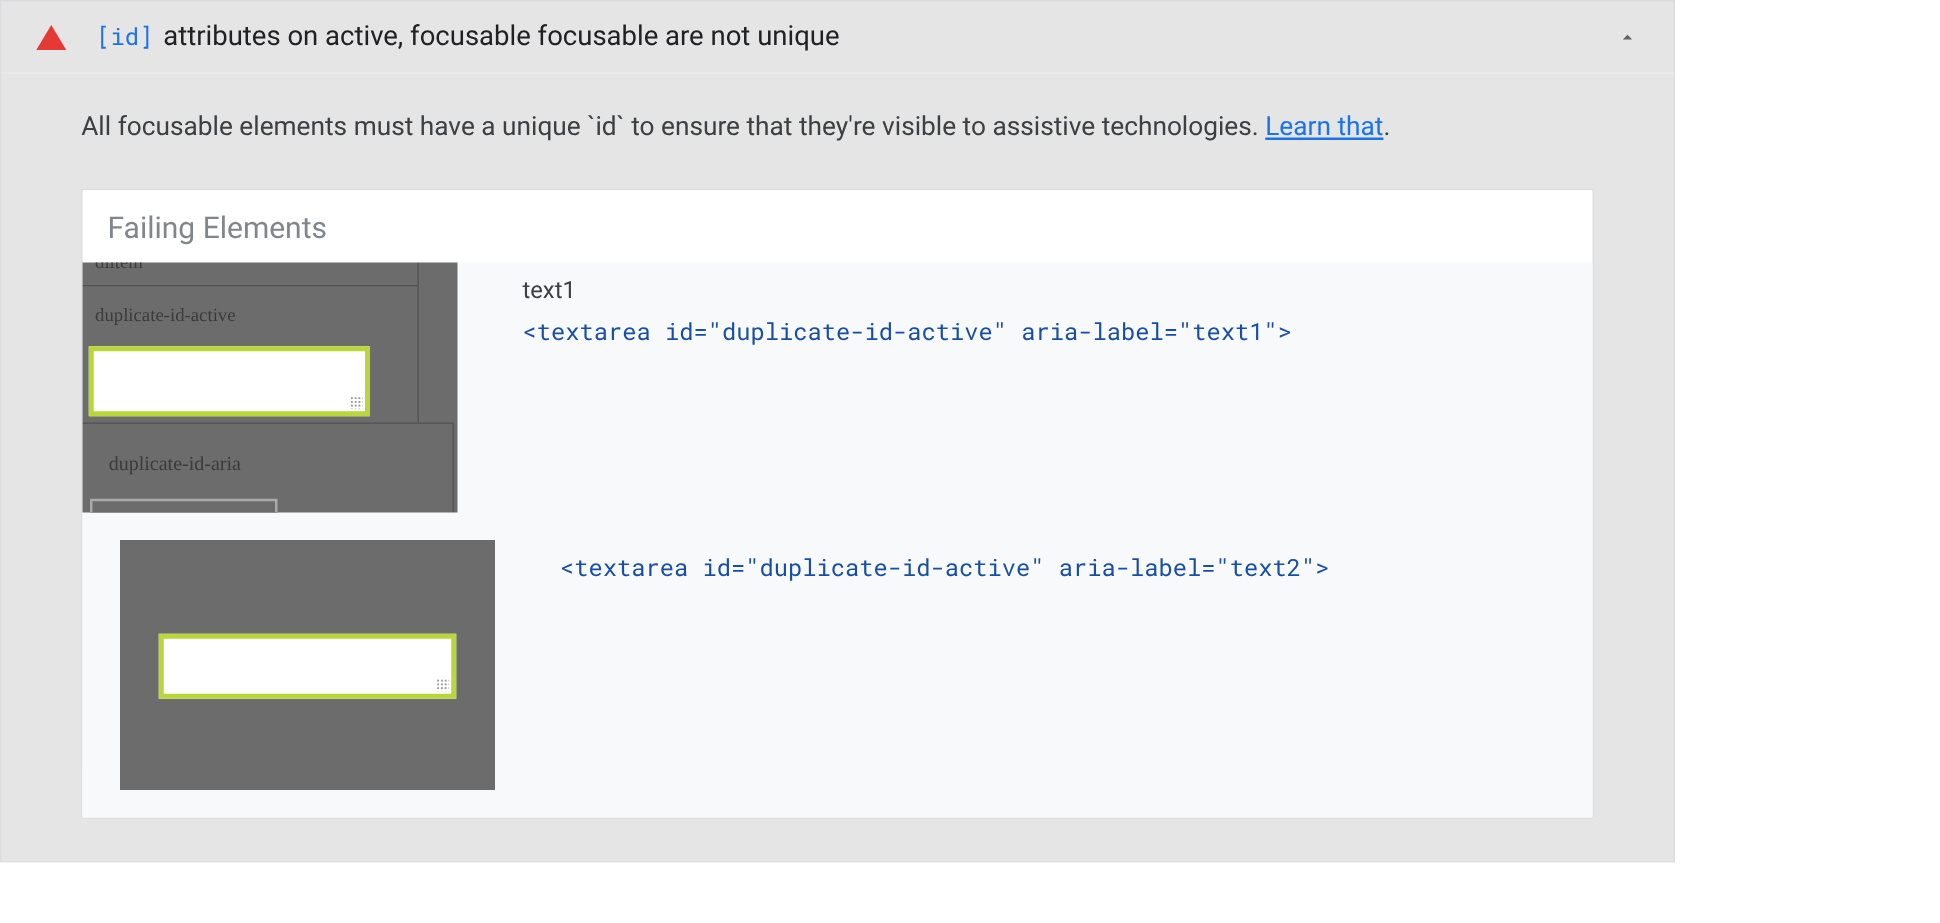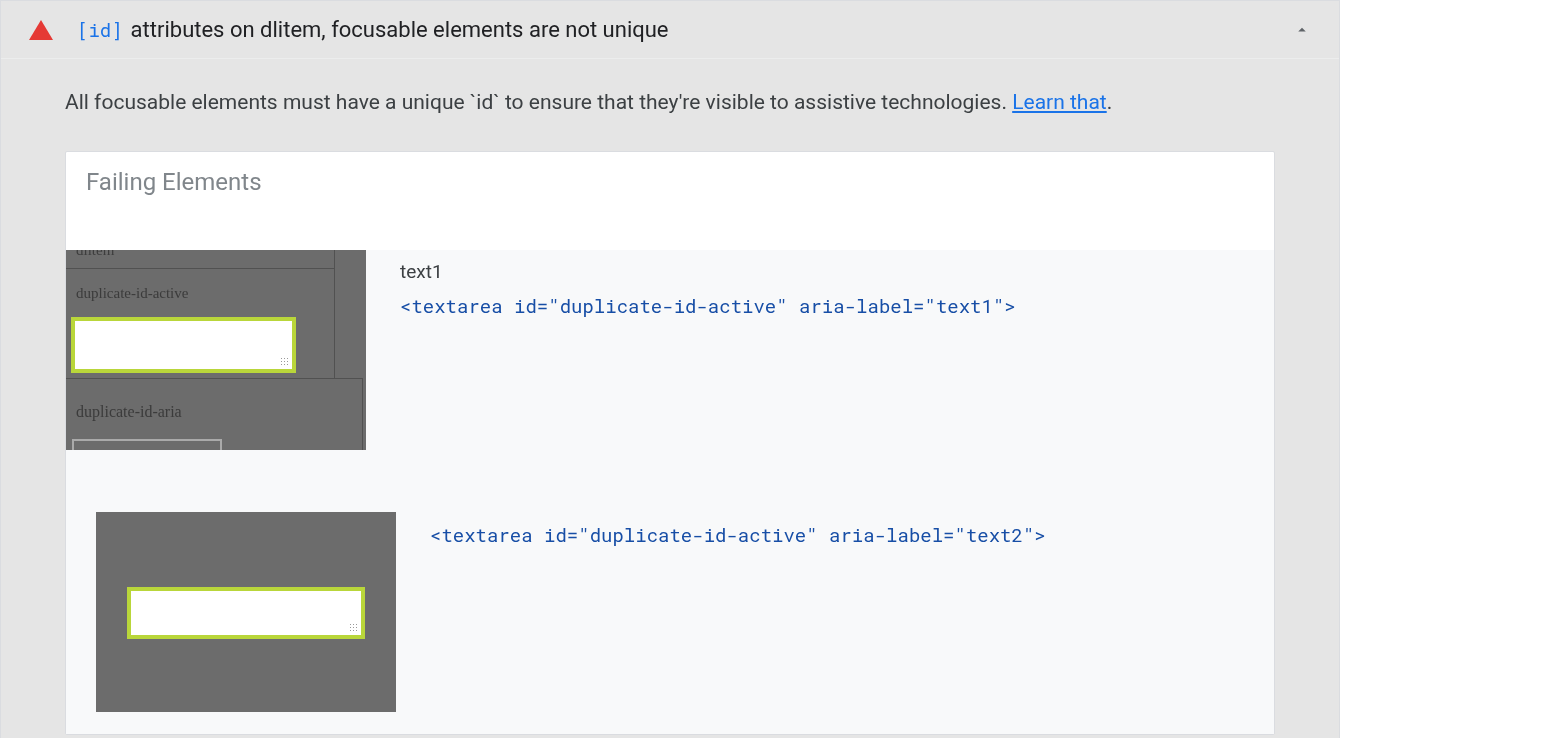--- a/index.html
+++ b/index.html
@@ -75,23 +75,22 @@
       padding: 16px 20px 14px 20px;
       font-size: 24px;
       color: #80868b;
     }
     .failing-items {
       background: #f8f9fa;
       padding: 0;
     }
     .failing-item {
       display: flex;
-      gap: 34px;
+      gap: 52px;
       padding: 0 0 22px 0;
-      margin-top: 40px;
     }
     .failing-item:first-child {
       padding-top: 0;
     }
     .item-thumb {
       flex-shrink: 0;
     }
     .item-content {
       padding-top: 10px;
       flex: 1;
@@ -128,21 +127,21 @@
       position: absolute;
       top: 35px;
       left: 10px;
       font-family: Georgia, serif;
       color: #3b3b3b;
       font-size: 15px;
     }
     .thumb1 .section-label-2 {
       position: absolute;
       top: 153px;
-      left: 10px;
+      left: 21px;
       font-family: Georgia, serif;
       color: #3b3b3b;
       font-size: 16px;
     }
     .thumb1 .highlight-box {
       position: absolute;
       top: 67px;
       left: 5px;
       width: 225px;
       height: 56px;
@@ -218,21 +217,21 @@
     }
   </style>
 </head>
 <body>
 
 <div class="audit-panel">
   <div class="audit-header">
     <div class="warning-triangle"></div>
     <div class="audit-title">
       <span class="code-id">[id]</span>
-        <span> attributes on dlitem, focusable elements are not unique</span>
+        <span> attributes on active, focusable focusable are not unique</span>
     </div>
     <div class="chevron-up">
       <svg viewBox="0 0 24 24">
           <path d="M7 14l5-5 5 5z"></path>
         </svg>
     </div>
   </div>
 
   <div class="audit-body">
     <div class="audit-description">

